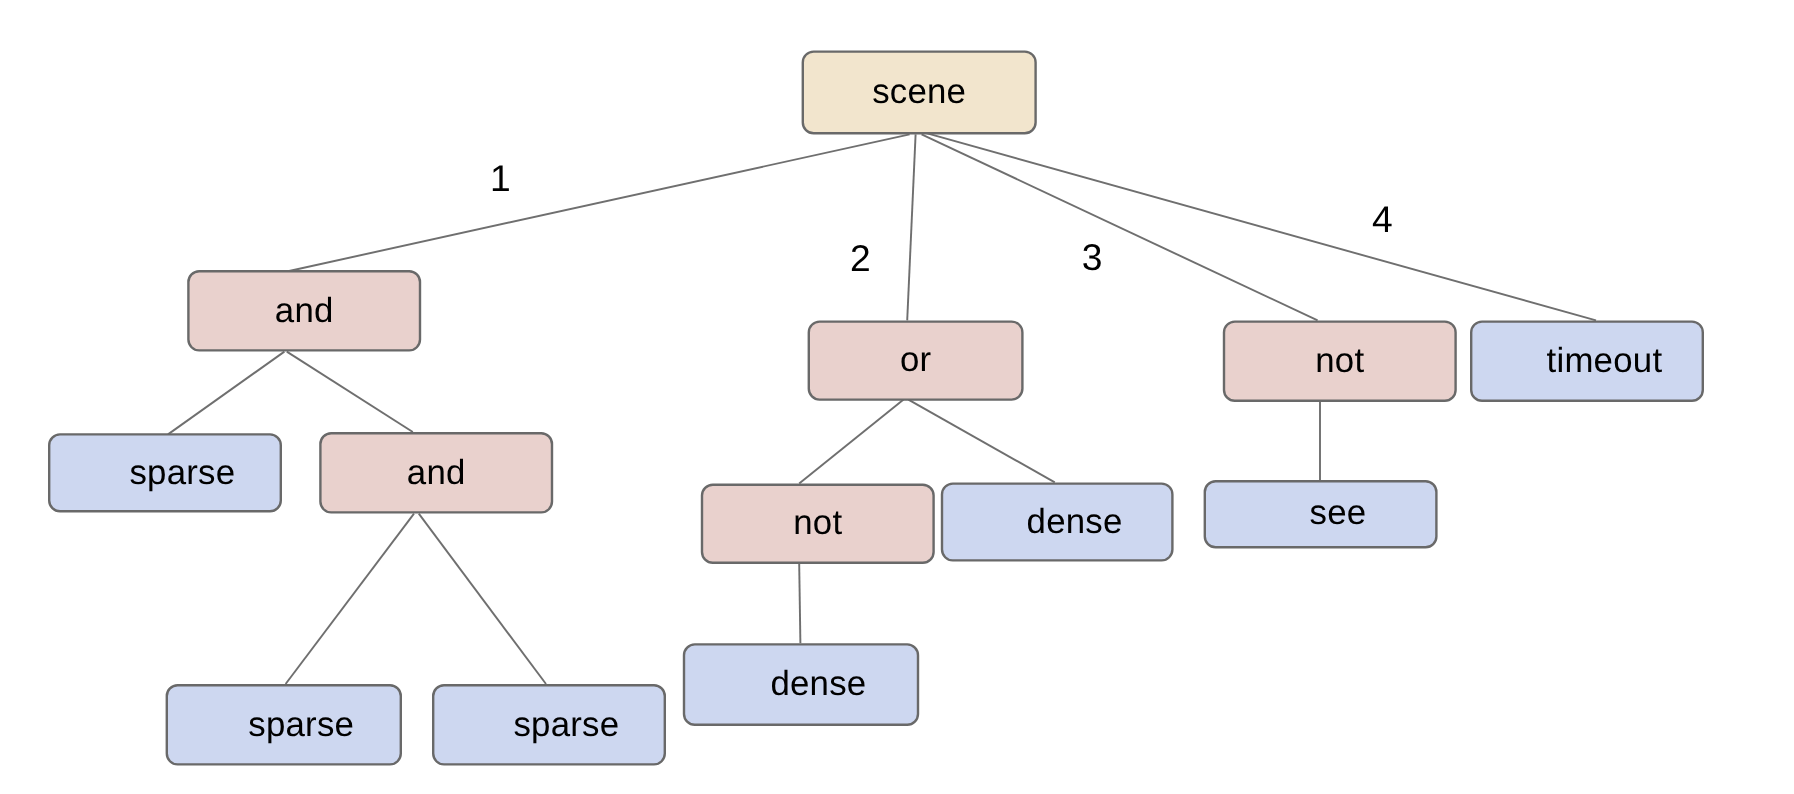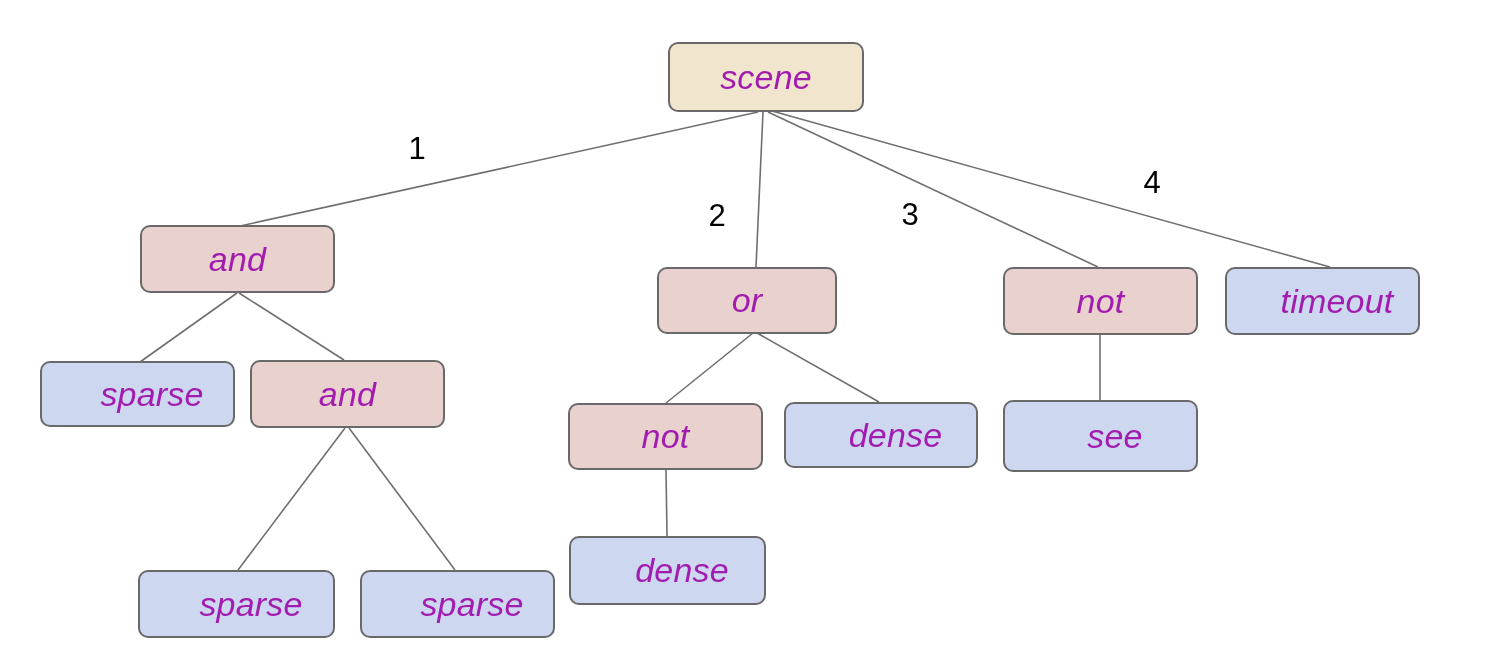--- a/index.html
+++ b/index.html
@@ -27,27 +27,26 @@
     stroke-width: 1.6;
   }
   .node {
     position: absolute;
     box-sizing: border-box;
     border: 2px solid #696969;
     border-radius: 10px;
     display: flex;
     align-items: center;
     justify-content: center;
-    font-size: 34px;
-    color: #a21caf;
+    font-size: 29px;
+    color: #000000;
     letter-spacing: 0.2px;
-    font-style: italic;
   }
   .node.root { background: #f2e5cd; }
-  .node.op   { background: #e9d1cd; }
+  .node.op   { background: #e9d1cd; margin-left: 16px; }
   .node.leaf { background: #cdd7f0; padding-left: 29px; }
   .edge-label {
     position: absolute;
     transform: translate(-50%, -50%);
     font-size: 31px;
     color: #000000;
   }
 </style>
 </head>
 <body>
@@ -80,21 +79,21 @@
   <div class="node leaf" style="left:1225px; top:267px; width:195px; height:68px">timeout</div>
 
   <div class="node leaf" style="left:40px;  top:361px; width:195px; height:66px">sparse</div>
 
   <div class="node op" style="left:250px; top:360px; width:195px; height:68px">and</div>
 
   <div class="node op" style="left:568px; top:403px; width:195px; height:67px">not</div>
 
   <div class="node leaf" style="left:784px; top:402px; width:194px; height:66px">dense</div>
 
-  <div class="node leaf" style="left:1003px; top:400px; width:195px; height:72px">see</div>
+  <div class="node leaf" style="left:1003px; top:400px; width:195px; height:57px">see</div>
 
   <div class="node leaf" style="left:138px; top:570px; width:197px; height:68px">sparse</div>
 
   <div class="node leaf" style="left:360px; top:570px; width:195px; height:68px">sparse</div>
 
   <div class="node leaf" style="left:569px; top:536px; width:197px; height:69px">dense</div>
 
   <div class="edge-label" style="left:417px; top:149px">1</div>
   <div class="edge-label" style="left:717px; top:216px">2</div>
   <div class="edge-label" style="left:910px; top:215px">3</div>

